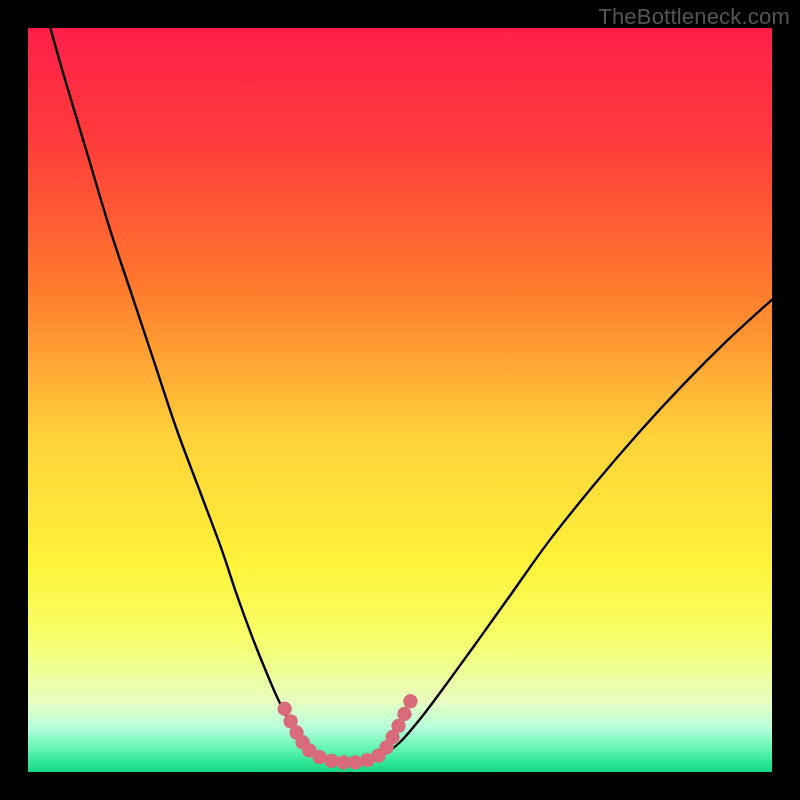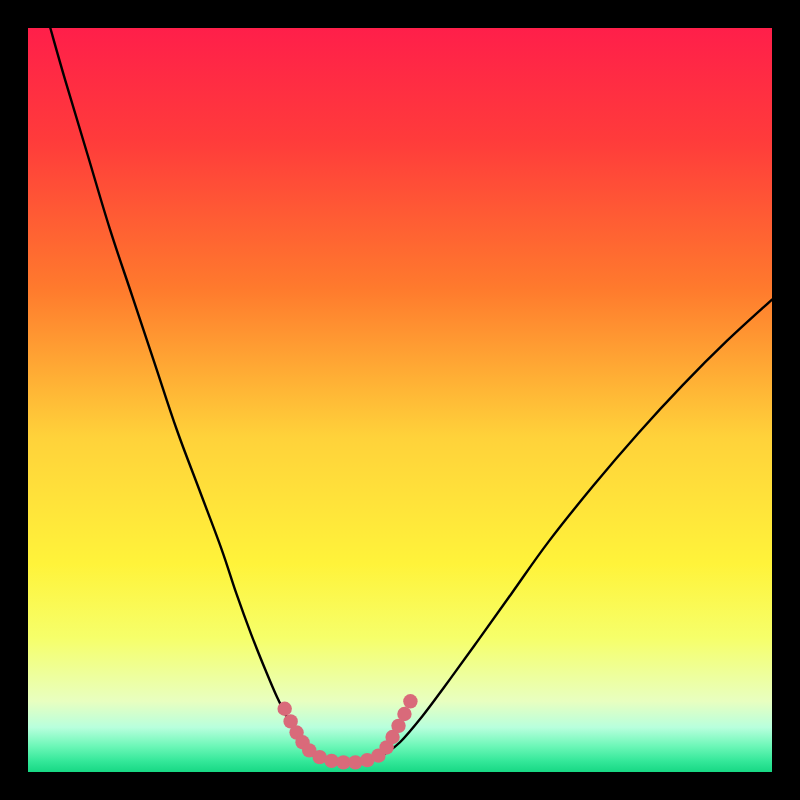--- a/index.html
+++ b/index.html
@@ -38,20 +38,21 @@
     user-select: none;
   }
   svg {
     display: block;
   }
 </style>
 </head>
 <body>
 
 <div class="frame">
+  <div class="watermark">TheBottleneck.com</div>
 
   <div class="plot">
     <svg id="chart-svg" width="744" height="744" viewBox="0 0 744 744">
       <defs>
         <linearGradient id="bg-grad" x1="0" y1="0" x2="0" y2="1">
             <stop offset="0.00%" stop-color="#ff1f4a"></stop>
             <stop offset="15.00%" stop-color="#ff3b3b"></stop>
             <stop offset="35.00%" stop-color="#ff7a2d"></stop>
             <stop offset="55.00%" stop-color="#ffd23a"></stop>
             <stop offset="72.00%" stop-color="#fff33a"></stop>

